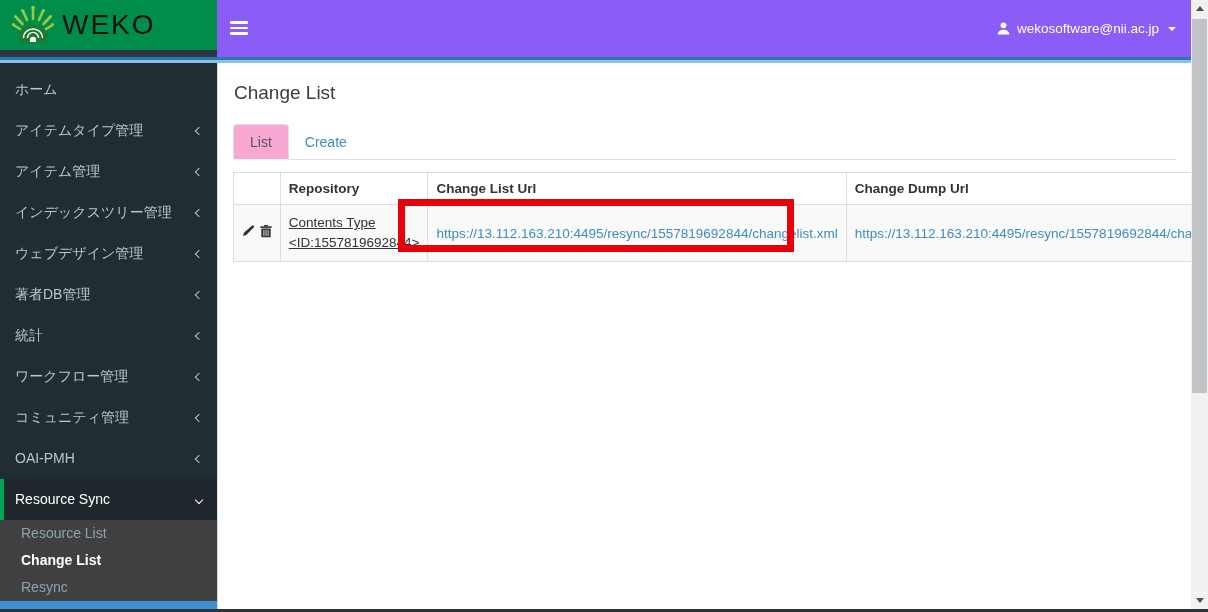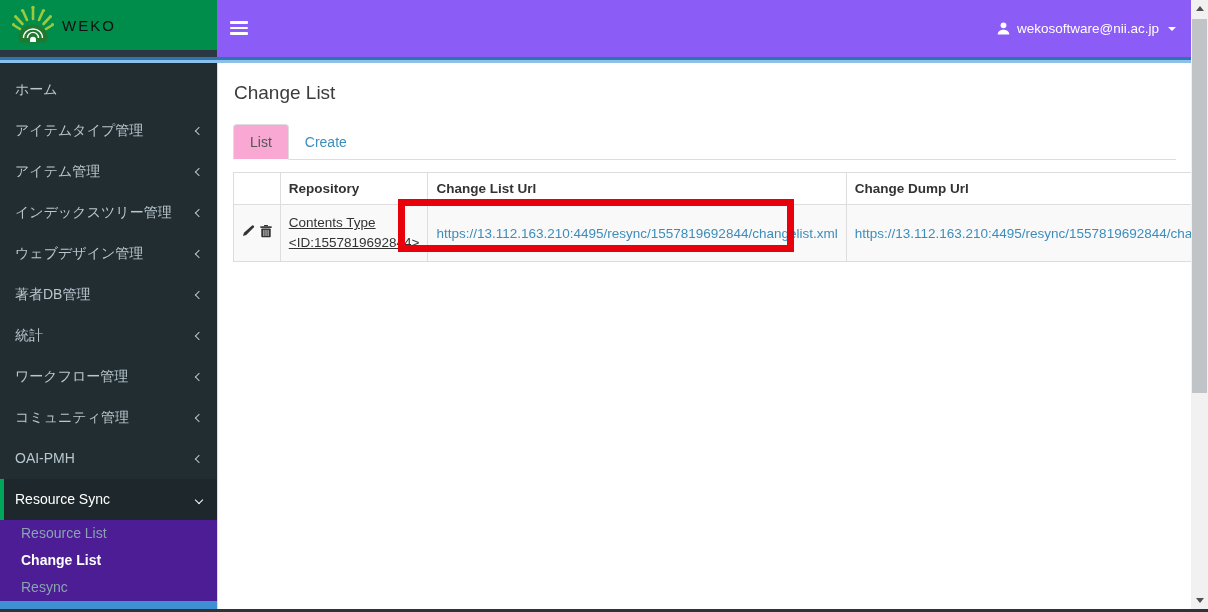--- a/index.html
+++ b/index.html
@@ -4,21 +4,21 @@
 <style>
   * { margin:0; padding:0; box-sizing:border-box; }
   html,body { background:#fff; }
   body { font-family:"Liberation Sans","DejaVu Sans",sans-serif; }
   .app { position:relative; width:1208px; height:612px; overflow:hidden; background:#fff; }
 
   
   .topbar { position:absolute; left:0; top:0; width:1191px; height:57px; background:#8b5cf6; }
   .logo { position:absolute; left:0; top:0; width:217px; height:50px; background:#008d4c;
           display:flex; align-items:center; padding-left:12px; cursor:pointer; }
-  .logo-text { color:#111; font-size:15px; font-weight:500; letter-spacing:2px; margin-left:8px; }
+  .logo-text { color:#111; font-size:28px; font-weight:500; letter-spacing:2px; margin-left:8px; }
   .under-logo { position:absolute; left:0; top:50px; width:217px; height:7px; background:#2b3842; }
   .hamburger { position:absolute; left:230px; top:21px; width:18px; height:15px; cursor:pointer; }
   .hamburger span { display:block; width:18px; height:2.5px; background:#fff; margin-bottom:3.2px; border-radius:1px; }
   .user-menu { position:absolute; right:11px; top:0; height:57px; display:flex; align-items:center;
                gap:6px; color:#fff; font-size:13.5px; cursor:pointer; padding:0 4px; }
   .caret { width:0; height:0; border-left:4px solid transparent; border-right:4px solid transparent;
            border-top:4px solid #fff; margin-left:3px; }
 
   
   .progress-line { position:absolute; left:0; top:57px; width:1191px; height:6px;
@@ -27,21 +27,21 @@
   
   .sidebar { position:absolute; left:0; top:63px; width:217px; height:549px; background:#222d32; }
   .menu { list-style:none; padding-top:6px; }
   .menu-item { height:41px; line-height:41px; padding:0 15px; color:#b8c7ce; font-size:14px;
                display:flex; align-items:center; justify-content:flex-end; cursor:pointer; }
   .menu-item .lbl { flex:1; }
   .chev { display:inline-block; width:6px; height:6px; border:solid #b8c7ce; border-width:0 1.5px 1.5px 0; }
   .chev.left { transform:rotate(135deg); }
   .chev.down { transform:rotate(45deg); border-color:#fff; }
   .menu-item.active { background:#1e282c; color:#fff; border-left:4px solid #00a65a; padding-left:11px; }
-  .submenu { list-style:none; background:#4c1d95; }
+  .submenu { list-style:none; background:#404040; }
   .submenu-item { height:27px; line-height:27px; padding-left:21px; color:#8aa4af; font-size:14px; cursor:pointer; }
   .submenu-item.current { color:#fff; font-weight:bold; }
   .sidebar-blue { position:absolute; left:0; top:601px; width:217px; height:8px; background:#3f90d2; }
   .bottom-line { position:absolute; left:0; top:609px; width:1208px; height:3px; background:#2e3338; }
 
   
   .content { position:absolute; left:217px; top:63px; width:974px; height:546px; background:#fff;
              padding:0 15px; border-left:1px solid #d8dce1; }
   .page-title { margin-top:19px; margin-left:1px; font-size:19px; font-weight:400; color:#3c3c3c; }
   .tabs { display:flex; margin-top:20px; border-bottom:1px solid #ddd; height:36px; align-items:flex-end; }

